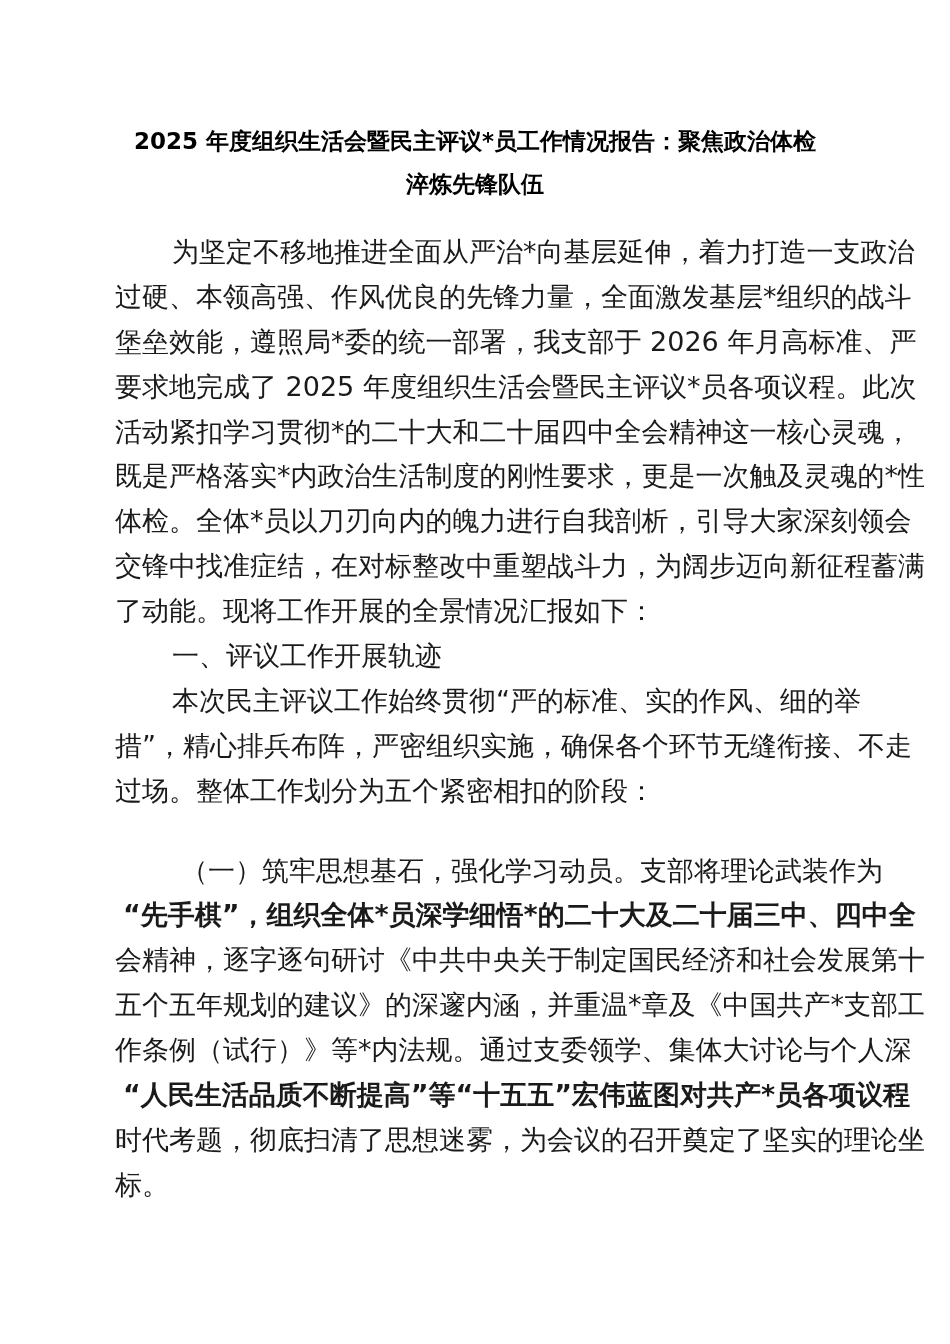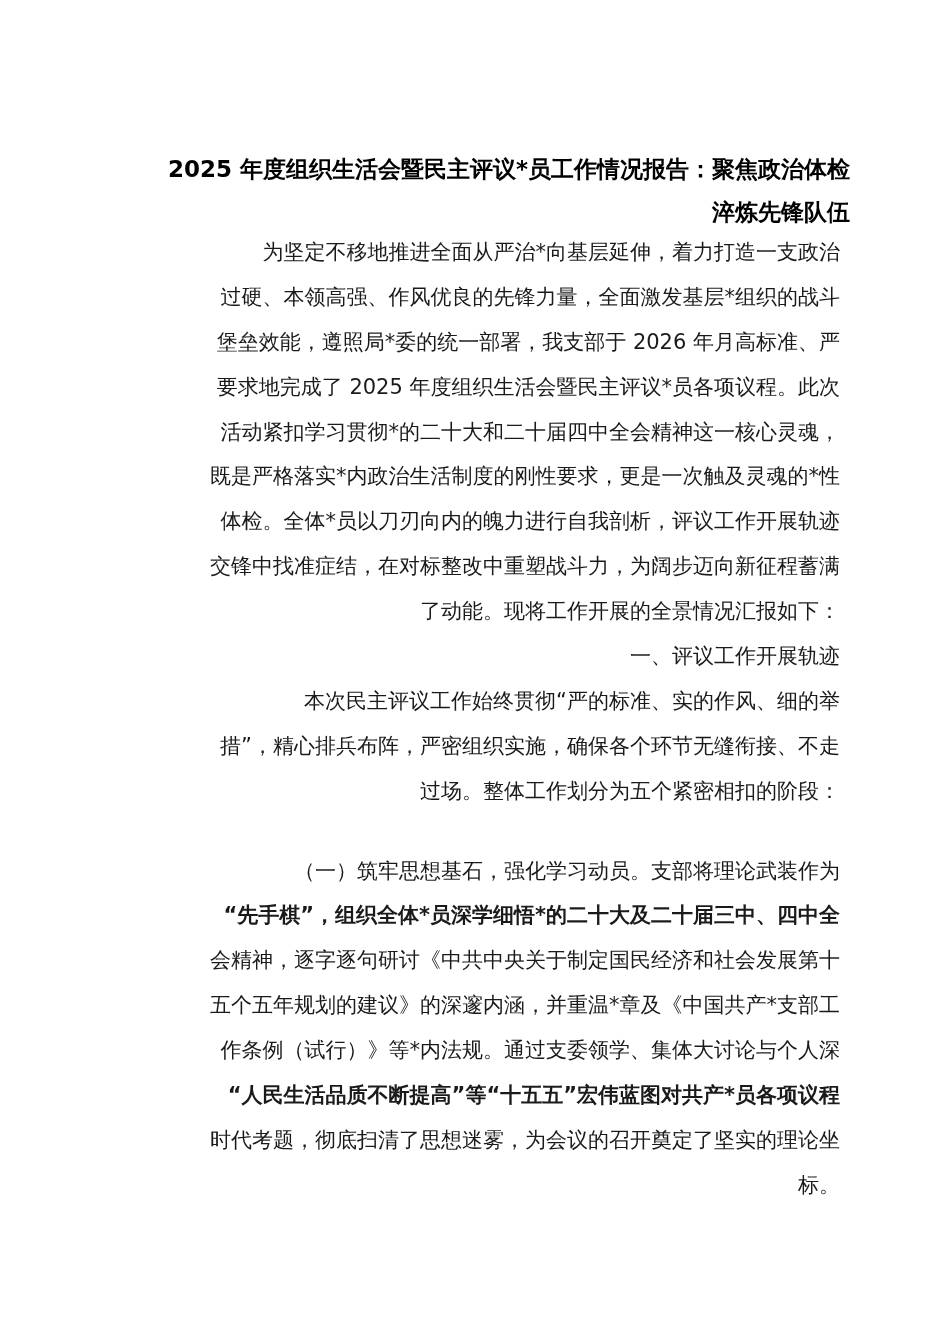--- a/index.html
+++ b/index.html
@@ -4,27 +4,27 @@
   <style>
     html, body { margin: 0; padding: 0; background: #ffffff; }
     body { width: 950px; height: 1344px; position: relative; overflow: hidden; }
     .page {
       position: absolute; left: 0; top: 0; width: 950px; height: 1344px;
       background: #ffffff; color: #111111;
       font-family: "DejaVu Sans", "Liberation Sans", sans-serif;
     }
     .title {
       position: absolute; left: 100px; width: 750px; top: 120px;
-      text-align: right; font-weight: bold; font-size: 23px; line-height: 43px;
-      color: #000000; letter-spacing: 0px; margin-top: 28px;
+      text-align: center; font-weight: bold; font-size: 23px; line-height: 43px;
+      color: #000000; letter-spacing: 0px;
     }
     .title .tline { display: block; white-space: nowrap; }
     .body {
       position: absolute; left: 115px; width: 725px; top: 230px;
-      font-size: 21px; line-height: 44.9px; color: #1a1a1a; text-align: right;
+      font-size: 27px; line-height: 44.9px; color: #1a1a1a;
     }
     .line { display: block; white-space: nowrap; height: 44.9px; }
     .indent { padding-left: 57px; }
     .indent-sub { padding-left: 66px; margin-top: 35px; }
     .qstart { padding-left: 8px; font-weight: bold; }
   </style>
 </head>
 <body>
 
 <div class="page">
@@ -36,21 +36,21 @@
 
   <div class="body">
 
     <div>
       <span class="line indent">为坚定不移地推进全面从严治*向基层延伸，着力打造一支政治</span>
       <span class="line">过硬、本领高强、作风优良的先锋力量，全面激发基层*组织的战斗</span>
       <span class="line">堡垒效能，遵照局*委的统一部署，我支部于 2026 年月高标准、严</span>
       <span class="line">要求地完成了 2025 年度组织生活会暨民主评议*员各项议程。此次</span>
       <span class="line">活动紧扣学习贯彻*的二十大和二十届四中全会精神这一核心灵魂，</span>
       <span class="line">既是严格落实*内政治生活制度的刚性要求，更是一次触及灵魂的*性</span>
-      <span class="line">体检。全体*员以刀刃向内的魄力进行自我剖析，评议工作开展轨迹</span>
+      <span class="line">体检。全体*员以刀刃向内的魄力进行自我剖析，引导大家深刻领会</span>
       <span class="line">交锋中找准症结，在对标整改中重塑战斗力，为阔步迈向新征程蓄满</span>
       <span class="line">了动能。现将工作开展的全景情况汇报如下：</span>
     </div>
 
     <div>
       <span class="line indent">一、评议工作开展轨迹</span>
     </div>
 
     <div>
       <span class="line indent">本次民主评议工作始终贯彻“严的标准、实的作风、细的举</span>

